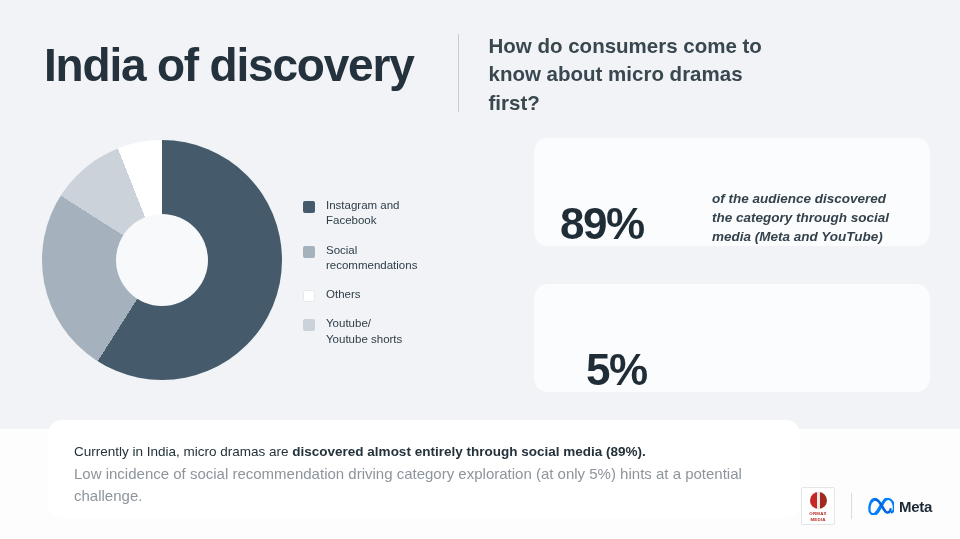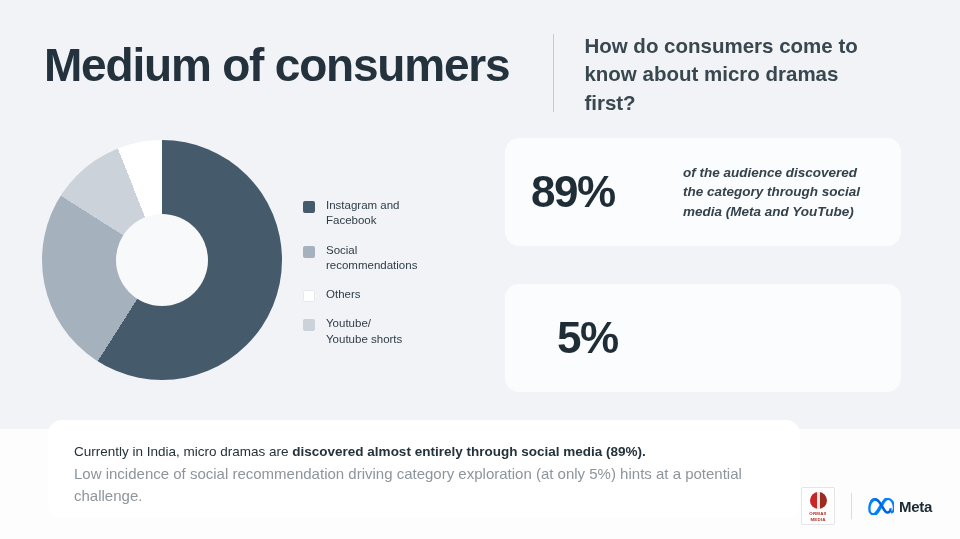--- a/index.html
+++ b/index.html
@@ -45,22 +45,22 @@
   .legend { position:absolute; left:303px; top:198px; width:160px; }
   .legend-item { display:flex; align-items:flex-start; margin-bottom:14px; }
   .legend-swatch {
     width:12px; height:12px; border-radius:2px; flex:0 0 auto;
     margin-top:3px; margin-right:11px;
   }
   .legend-label { font-size:11.5px; line-height:1.33; color:#2f3d47; }
 
   
   .stat-card {
-    position:absolute; left:505px; width:396px; background:#fbfcfd;
-    border-radius:14px; display:flex; align-items:center; padding:0 26px;
+    position:absolute; left:534px; width:396px; background:#fbfcfd;
+    border-radius:14px; display:flex; align-items:flex-end; padding:0 26px;
   }
   .stat-card.one { top:138px; height:108px; }
   .stat-card.two { top:284px; height:108px; }
   .stat-value {
     font-size:44px; font-weight:700; letter-spacing:-1.5px;
     color:#1f2d36; flex:0 0 auto; line-height:1;
   }
   .stat-card.one .stat-value { width:152px; }
   .stat-card.two .stat-value { width:152px; padding-left:26px; }
   .stat-desc { font-size:13.5px; line-height:1.42; color:#34424c; font-weight:600;font-style:italic; }
@@ -96,21 +96,21 @@
   .meta-mark { margin-right:5px; }
   .meta-word { font-size:15px; font-weight:700; color:#1b2a33; letter-spacing:-.3px; }
 </style>
 </head>
 <body>
 
 <div class="slide">
   <div class="bottom-wash"></div>
 
   <div class="header">
-    <div class="page-title">Medium of consumers</div>
+    <div class="page-title">India of discovery</div>
     <div class="title-divider"></div>
     <div class="subtitle">How do consumers come to know about micro dramas first?</div>
   </div>
 
   <div class="chart-area">
     <div class="donut" id="donut" style="background: conic-gradient(rgb(69, 91, 107) 0deg, rgb(69, 91, 107) 212.4deg, rgb(165, 177, 189) 212.4deg, rgb(165, 177, 189) 302.4deg, rgb(203, 210, 218) 302.4deg, rgb(203, 210, 218) 338.4deg, rgb(255, 255, 255) 338.4deg, rgb(255, 255, 255) 360deg);"></div>
     <div class="donut-hole"></div>
   </div>
 
   <div class="legend">

